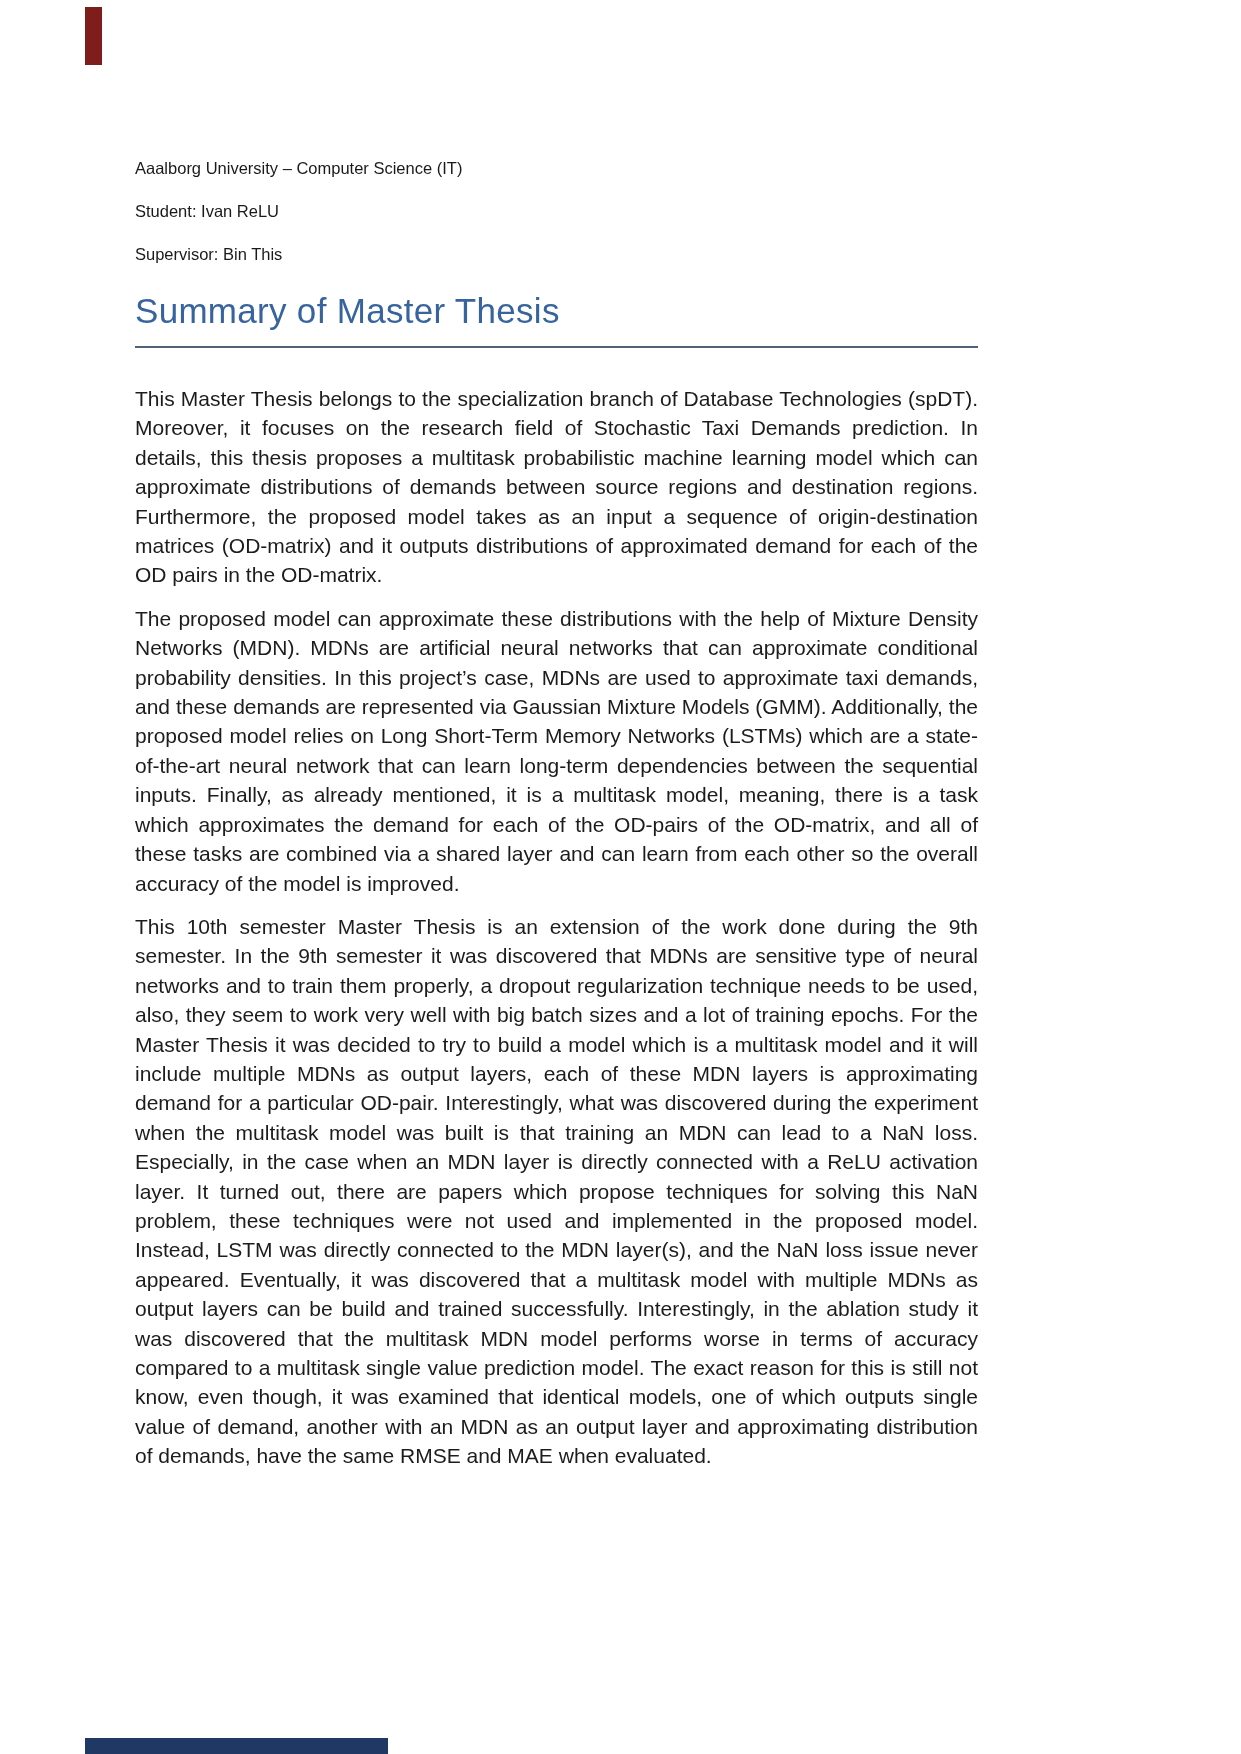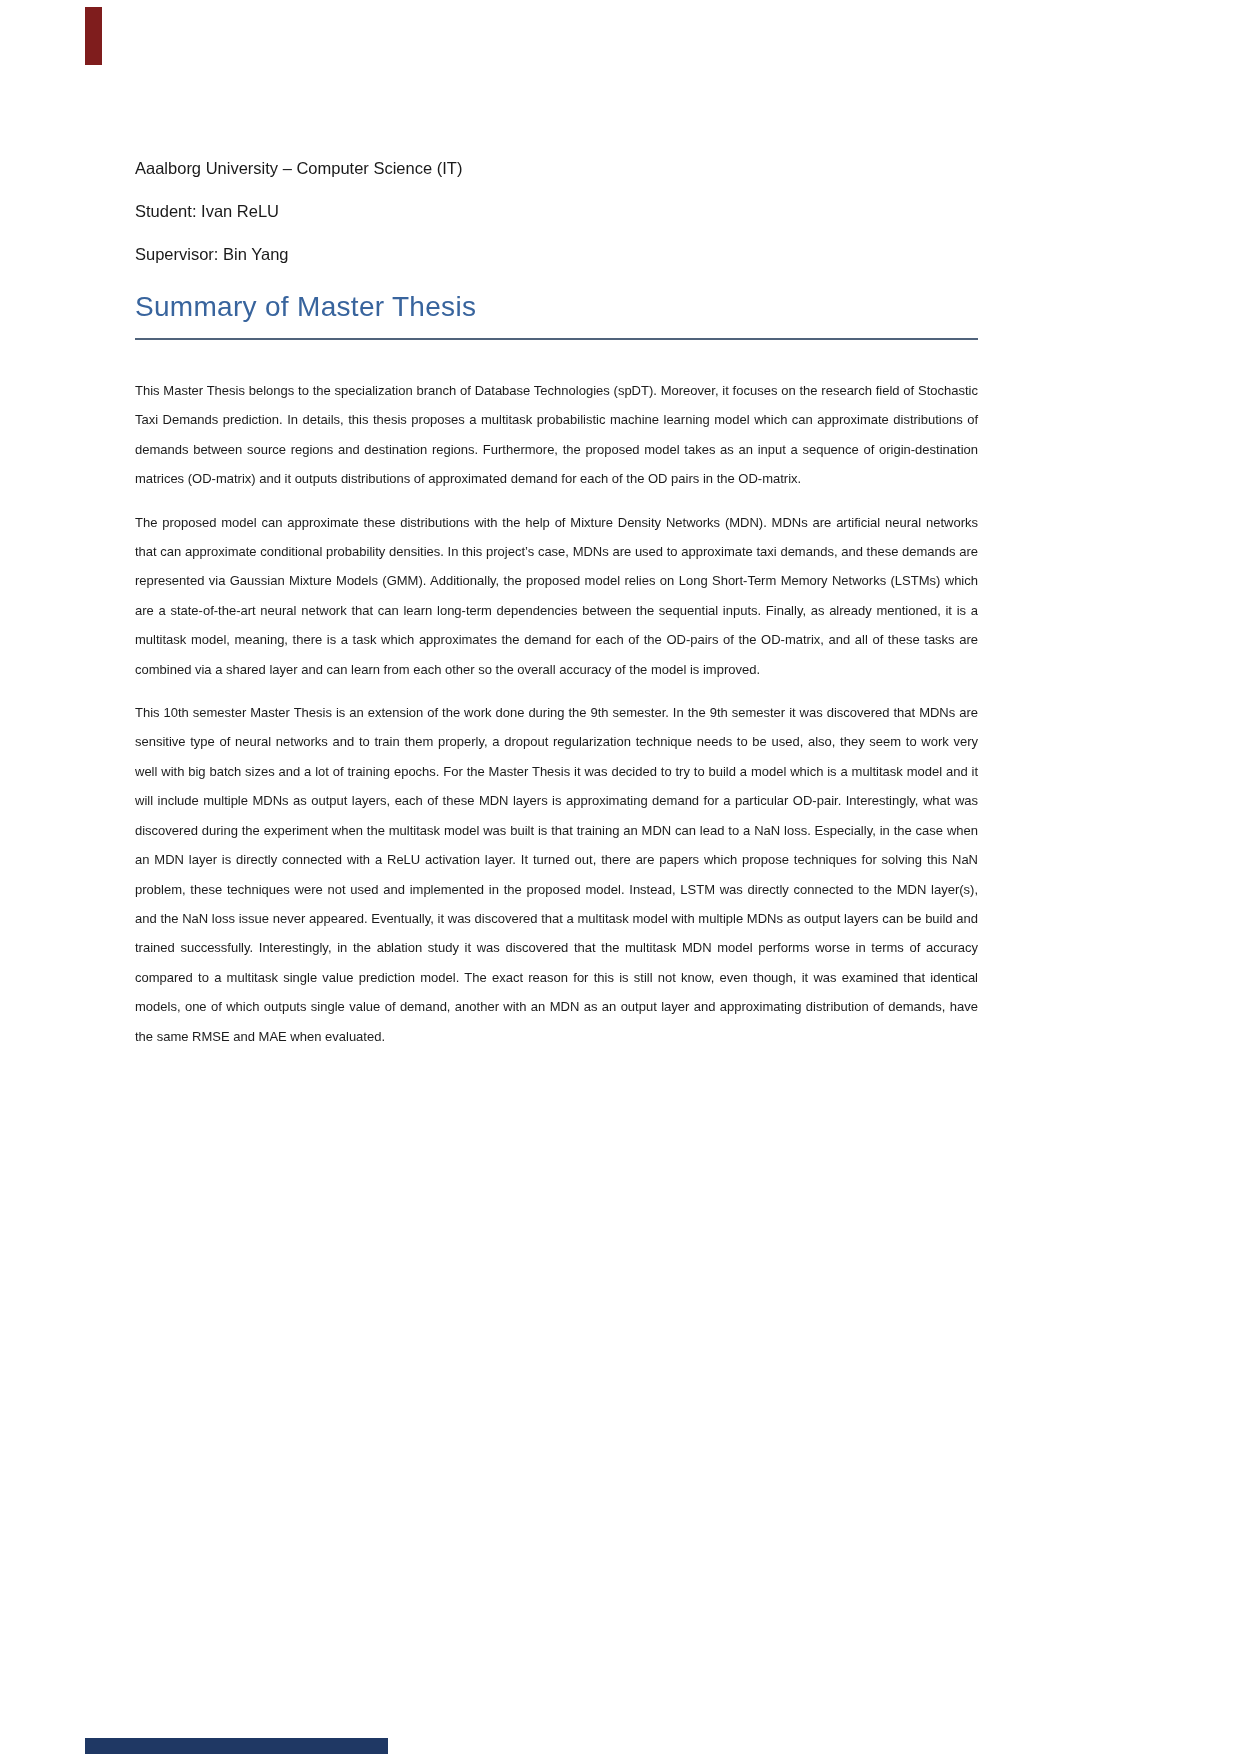--- a/index.html
+++ b/index.html
@@ -25,51 +25,51 @@
   .content {
     position: absolute; left: 135px; top: 130px; width: 843px; margin-top: 28px;
   }
   .hline {
     font-size: 16.5px;
     line-height: 20px;
     margin: 0 0 23px 0;
     color: #1a1a1a;
   }
   .title {
-    font-size: 28px;
+    font-size: 35px;
     font-weight: 400;
     color: #38649d;
     letter-spacing: 0.3px;
     margin: 27px 0 0 0;
     padding-bottom: 15px;
     border-bottom: 2px solid #50637b;
   }
   .para {
-    font-size: 13px;
+    font-size: 21px;
     line-height: 29.4px;
     text-align: justify;
     margin: 0 0 14px 0;
   }
   .para.first { margin-top: 36px; }
 </style>
 </head>
 <body>
 
 <div class="page">
 
   <div class="red-bar"></div>
   <div class="navy-bar"></div>
 
   <div class="content">
 
     <p class="hline">Aaalborg University – Computer Science (IT)</p>
 
     <p class="hline">Student: Ivan ReLU</p>
 
-    <p class="hline">Supervisor: Bin Yang</p>
+    <p class="hline">Supervisor: Bin This</p>
 
     <h1 class="title">Summary of Master Thesis</h1>
 
     <p class="para first">This Master Thesis belongs to the specialization branch of Database Technologies (spDT). Moreover, it focuses on the research field of Stochastic Taxi Demands prediction. In details, this thesis proposes a multitask probabilistic machine learning model which can approximate distributions of demands between source regions and destination regions. Furthermore, the proposed model takes as an input a sequence of origin-destination matrices (OD-matrix) and it outputs distributions of approximated demand for each of the OD pairs in the OD-matrix.</p>
 
     <p class="para">The proposed model can approximate these distributions with the help of Mixture Density Networks (MDN). MDNs are artificial neural networks that can approximate conditional probability densities. In this project’s case, MDNs are used to approximate taxi demands, and these demands are represented via Gaussian Mixture Models (GMM). Additionally, the proposed model relies on Long Short-Term Memory Networks (LSTMs) which are a state-of-the-art neural network that can learn long-term dependencies between the sequential inputs. Finally, as already mentioned, it is a multitask model, meaning, there is a task which approximates the demand for each of the OD-pairs of the OD-matrix, and all of these tasks are combined via a shared layer and can learn from each other so the overall accuracy of the model is improved.</p>
 
     <p class="para">This 10th semester Master Thesis is an extension of the work done during the 9th semester. In the 9th semester it was discovered that MDNs are sensitive type of neural networks and to train them properly, a dropout regularization technique needs to be used, also, they seem to work very well with big batch sizes and a lot of training epochs. For the Master Thesis it was decided to try to build a model which is a multitask model and it will include multiple MDNs as output layers, each of these MDN layers is approximating demand for a particular OD-pair. Interestingly, what was discovered during the experiment when the multitask model was built is that training an MDN can lead to a NaN loss. Especially, in the case when an MDN layer is directly connected with a ReLU activation layer.  It turned out, there are papers which propose techniques for solving this NaN problem, these techniques were not used and implemented in the proposed model. Instead, LSTM was directly connected to the MDN layer(s), and the NaN loss issue never appeared. Eventually, it was discovered that a multitask model with multiple MDNs as output layers can be build and trained successfully. Interestingly, in the ablation study it was discovered that the multitask MDN model performs worse in terms of accuracy compared to a multitask single value prediction model. The exact reason for this is still not know, even though, it was examined that identical models, one of which outputs single value of demand, another with an MDN as an output layer and approximating distribution of demands, have the same RMSE and MAE when evaluated.</p>
 
   </div>

